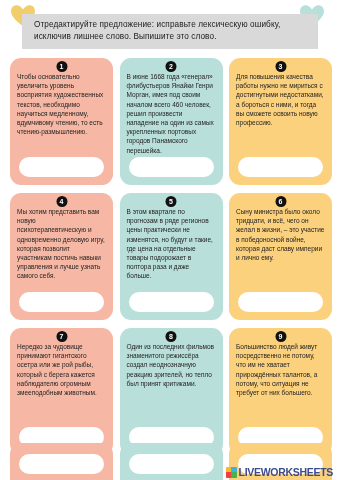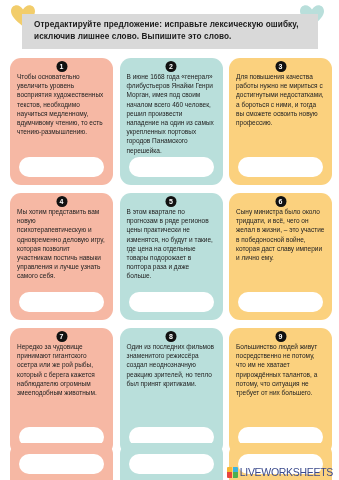--- a/index.html
+++ b/index.html
@@ -33,21 +33,21 @@
     top: 14px;
     width: 296px;
     box-sizing: border-box;
     background: #d9d9d9;
     padding: 5px 8px 6px 12px;
     z-index: 3;
   }
   .header-text {
     font-size: 8.2px;
     line-height: 12px;
-    font-weight: bold;
+    font-weight: normal;
     color: #1b1b1b;
     letter-spacing: 0.1px;
   }
 
   
   .grid {
     position: absolute;
     left: 10px;
     top: 58px;
     width: 322px;
@@ -146,21 +146,21 @@
     border-radius: 1px;
     overflow: hidden;
   }
   .logo-mark i { display: block; }
   .lm1 { background: #f7b733; }
   .lm2 { background: #3bb3e0; }
   .lm3 { background: #e8453c; }
   .lm4 { background: #4caf50; }
   .logo-text {
     font-size: 10.5px;
-    font-weight: normal;
+    font-weight: bold;
     color: #3a4a8c;
     letter-spacing: -0.3px;
   }
 </style>
 </head>
 <body>
 
 <div class="heart heart-left">
   <svg viewBox="0 0 32 30" xmlns="http://www.w3.org/2000/svg">
     <path d="M16 28 C6 20 1 14 1 9 C1 4 4.5 1.5 8 1.5 C11 1.5 14 3.5 16 7 C18 3.5 21 1.5 24 1.5 C27.5 1.5 31 4 31 9 C31 14 26 20 16 28 Z" fill="#f2cd6b"></path>

